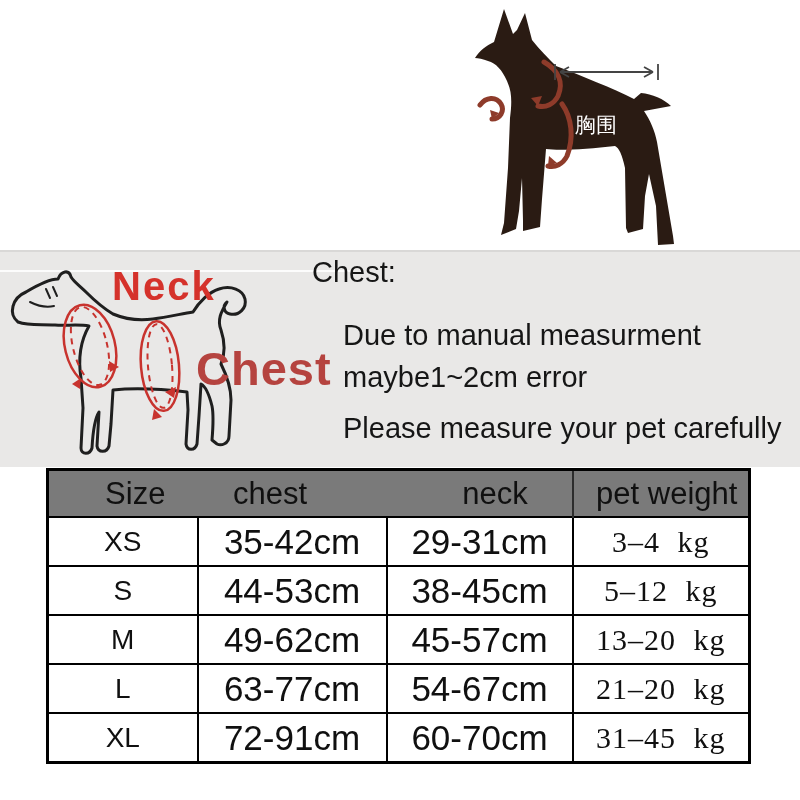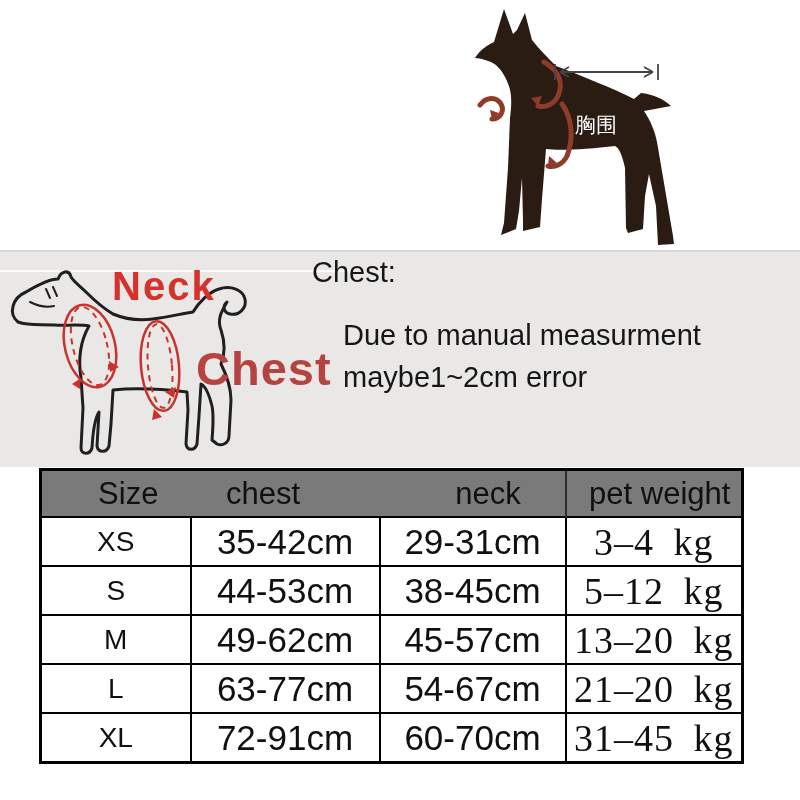--- a/index.html
+++ b/index.html
@@ -41,21 +41,21 @@
   .chest-label{
     position:absolute;left:196px;top:95px;
     font-size:47px;font-weight:bold;letter-spacing:1px;color:var(--chest-red);line-height:1;
   }
   .notice-title{position:absolute;left:312px;top:8px;font-size:29px;color:#161616;line-height:1;}
   .notice-line{position:absolute;left:343px;font-size:29px;color:#161616;line-height:1;white-space:nowrap;}
   .notice-line.l1{top:71px;}
   .notice-line.l2{top:113px;}
   .notice-line.l3{top:164px;}
   
-  .table-wrap{position:absolute;left:39px;top:468px;}
+  .table-wrap{position:absolute;left:46px;top:468px;}
   table.size-table{
     border-collapse:collapse;table-layout:fixed;width:702px;
     border:3px solid #000;background:#fff;
   }
   .size-table th{
     background:var(--table-header-bg);
     font-size:31px;font-weight:normal;color:#101010;
     height:45px;padding:0;text-align:center;
   }
   .size-table th.col-weight{border-left:2px solid #2c2c2c;}
@@ -65,21 +65,21 @@
   .size-table th.col-neck .hdr{transform:translateX(16px);}
   .size-table th.col-weight .hdr{transform:translateX(6px);}
   .size-table td{
     border:2px solid #000;height:47px;padding:0;
     text-align:center;vertical-align:middle;
     font-size:35px;color:#101010;background:#fff;
   }
   .size-table td.sz{font-size:28px;margin-top:45px;}
   .size-table td.wt{
     font-family:"Liberation Serif","DejaVu Serif",serif;
-    font-size:38px;word-spacing:9px;letter-spacing:1px;
+    font-size:30px;word-spacing:9px;letter-spacing:1px;
   }
 </style>
 </head>
 <body>
 
 <svg class="top-diagram" viewBox="0 0 380 250" xmlns="http://www.w3.org/2000/svg">
 
   <path class="dog-fill" d="
     M55,58
     C60,50 66,46 74,42
@@ -177,20 +177,21 @@
     <path class="red-head" d="M172,136 l-9,-6 l11,-5 z"></path>
     <path class="red-head" d="M150,158 l2,-11 l8,8 z"></path>
   </svg>
 
   <div class="neck-label">Neck</div>
   <div class="chest-label">Chest</div>
 
   <div class="notice-title">Chest:</div>
   <div class="notice-line l1">Due to manual measurment</div>
   <div class="notice-line l2">maybe1~2cm error</div>
+  <div class="notice-line l3">Please measure your pet carefully</div>
 </div>
 
 <div class="table-wrap">
   <table class="size-table">
     <colgroup>
       <col style="width:150px">
         <col style="width:189px">
         <col style="width:186px">
         <col style="width:177px">
     </colgroup>

